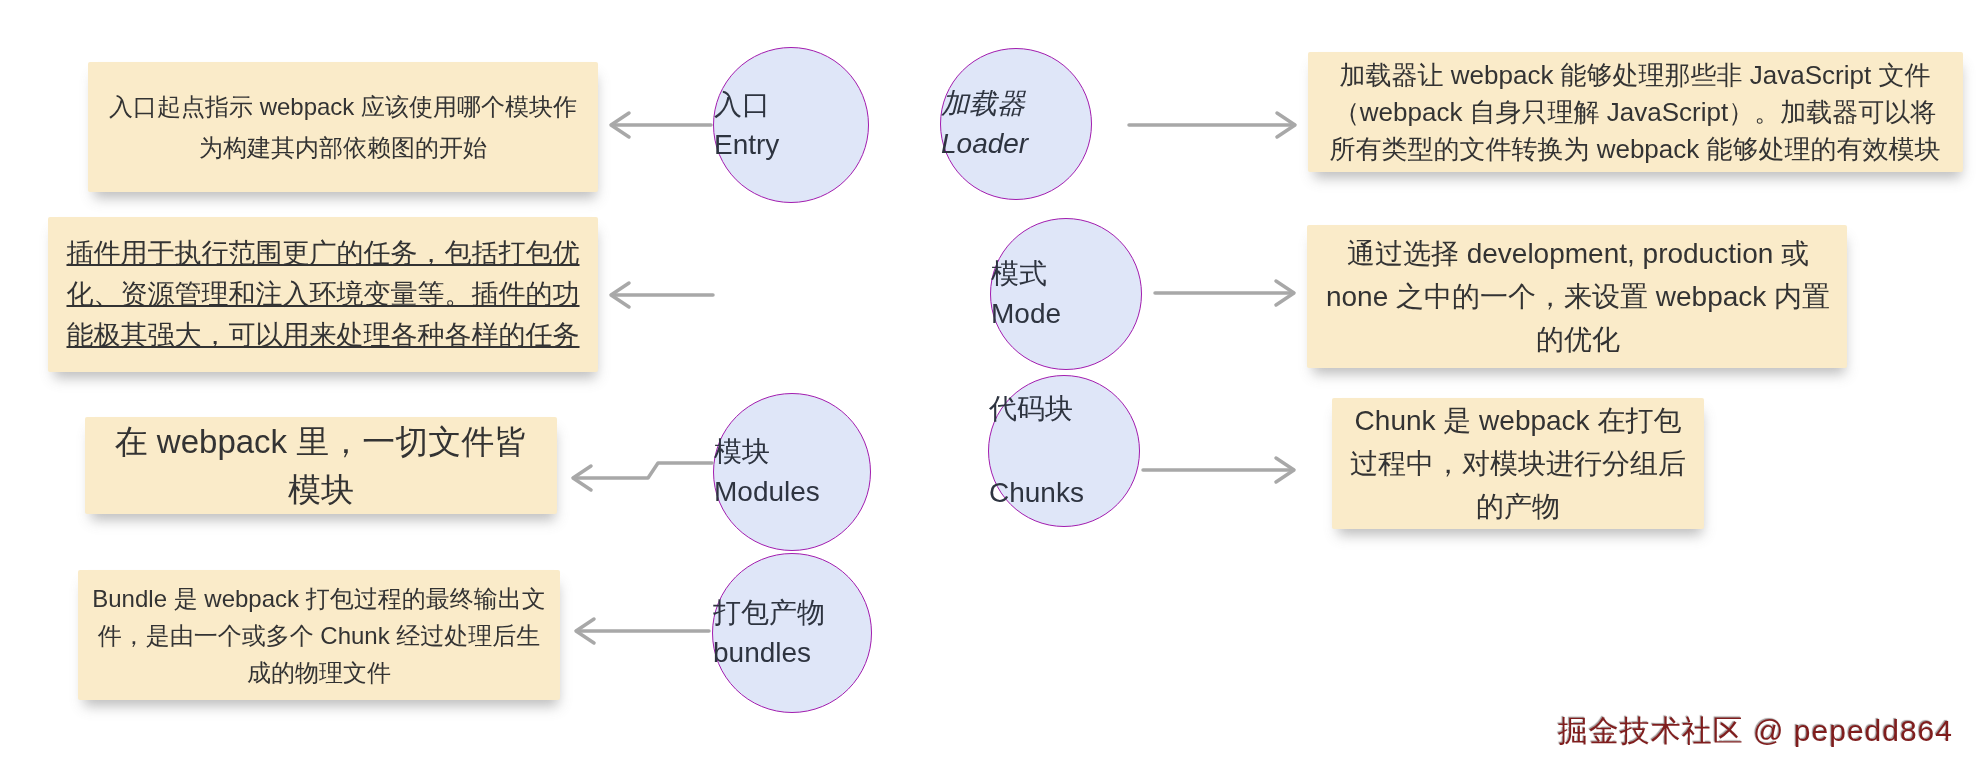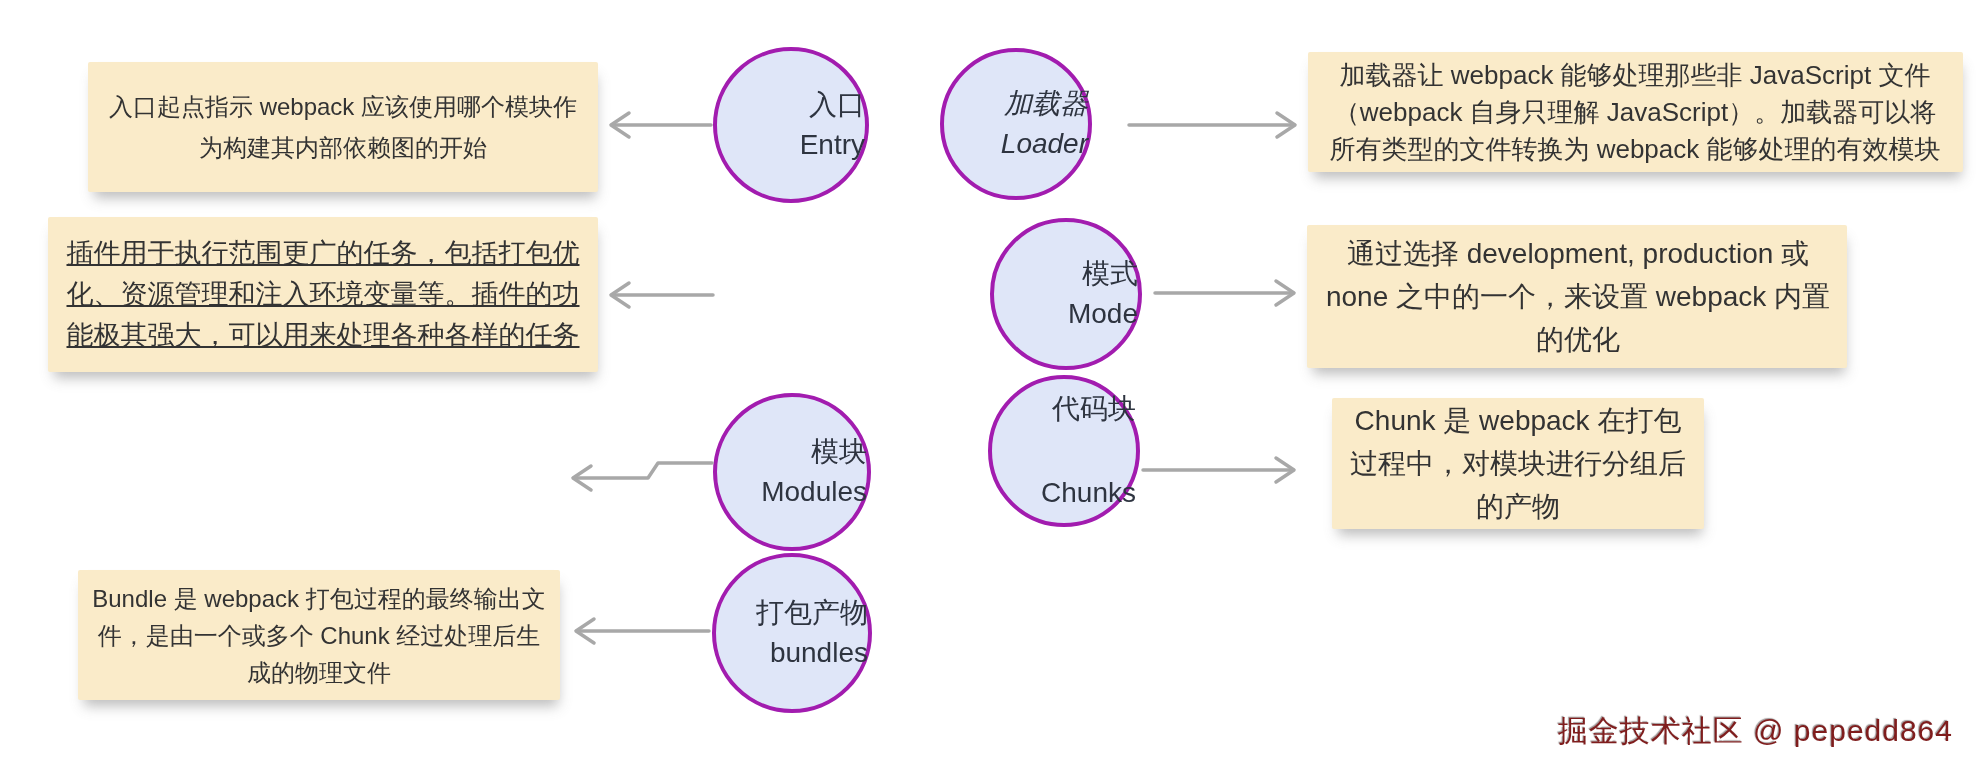--- a/index.html
+++ b/index.html
@@ -13,25 +13,25 @@
     width: 1978px;
     height: 770px;
     background: #ffffff;
     overflow: hidden;
   }
   
   .node {
     position: absolute;
     border-radius: 50%;
     background: #dfe6f8;
-    border: 4px solid #a21caf;
+    border: 1px solid #a21caf;
     box-sizing: border-box;
     display: flex;
     flex-direction: column;
-    align-items: flex-end;
+    align-items: flex-start;
     justify-content: center;
     text-align: center;
     color: #2e3440;
     font-size: 28px;
     line-height: 40px;
   }
   
   .box {
     position: absolute;
     background: #faebc9;
@@ -86,20 +86,23 @@
 </head>
 <body>
 
 <div class="canvas">
 
   <div class="box box-entry">
     <span>入口起点指示 webpack 应该使用哪个模块作为构建其内部依赖图的开始</span>
   </div>
   <div class="box box-plugin">
     <span>插件用于执行范围更广的任务，包括打包优化、资源管理和注入环境变量等。插件的功能极其强大，可以用来处理各种各样的任务</span>
+  </div>
+  <div class="box box-modules">
+    <span>在 webpack 里，一切文件皆模块</span>
   </div>
   <div class="box box-bundles">
     <span>Bundle 是 webpack 打包过程的最终输出文件，是由一个或多个 Chunk 经过处理后生成的物理文件</span>
   </div>
 
   <div class="box box-loader">
     <span>加载器让 webpack 能够处理那些非 JavaScript 文件（webpack 自身只理解 JavaScript）。加载器可以将所有类型的文件转换为 webpack 能够处理的有效模块</span>
   </div>
   <div class="box box-mode">
     <span>通过选择 development, production 或 none 之中的一个，来设置 webpack 内置的优化</span>

